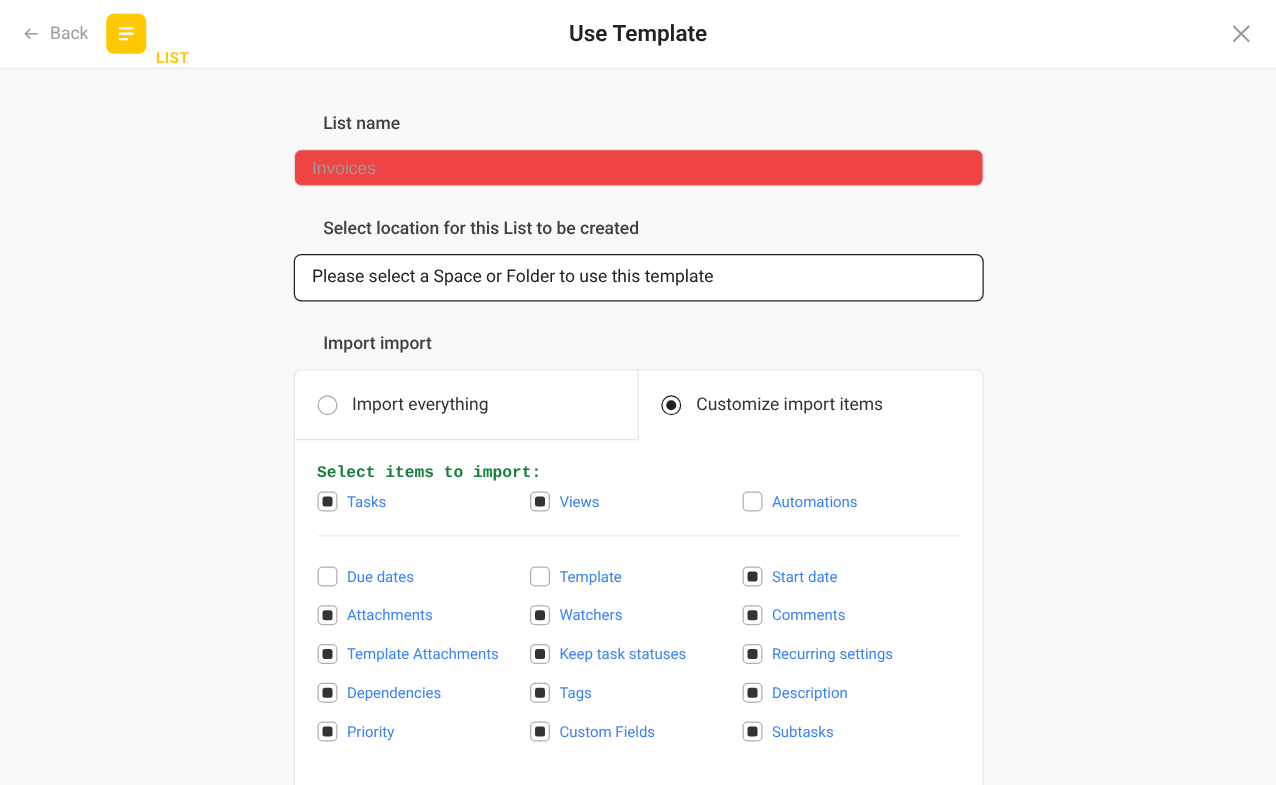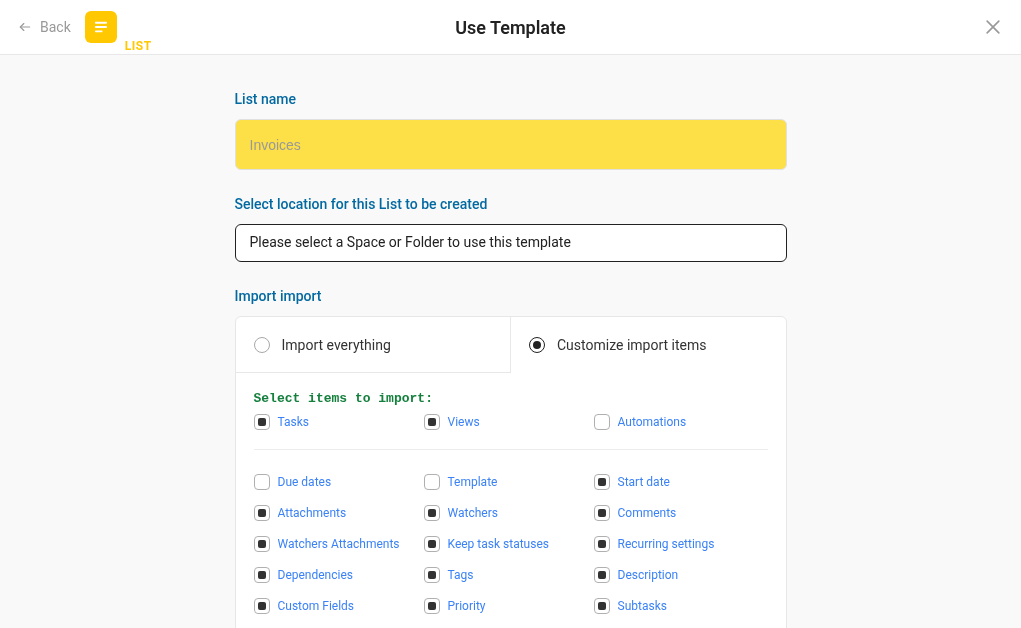--- a/index.html
+++ b/index.html
@@ -9,22 +9,22 @@
     .back-area { display: flex; align-items: center; gap: 8px; color: #9a9a9a; cursor: pointer; font-size: 14px; }
     .back-area .arrow { width: 14px; height: 14px; display: inline-flex; }
     .type-badge { width: 32px; height: 32px; background: #ffc800; border-radius: 6px; margin-left: 14px; display: flex; align-items: center; justify-content: center; color: #fff; }
     .type-label { color: #ffc800; font-weight: 700; font-size: 12px; letter-spacing: 0.5px; margin-left: 8px; margin-top: 38px; }
     .title { position: absolute; left: 50%; transform: translateX(-50%); font-size: 18px; font-weight: 600; color: #222; }
     .close-btn { position: absolute; right: 18px; top: 50%; transform: translateY(-50%); color: #9a9a9a; cursor: pointer; width: 20px; height: 20px; display: flex; }
 
     .content-wrap { position: absolute; top: 55px; left: 0; right: 0; bottom: 0; overflow-y: auto; background: #f9f9f9; }
     .content-inner { width: 552px; margin: 0 auto; padding: 36px 0 40px 0; }
 
-    .section-label { font-size: 14px; color: #0369a1; font-weight: 500; margin-bottom: 12px; }
-    .text-input { width: 100%; height: 51px; border: 1px solid #e0e0e0; border-radius: 6px; padding: 0 14px; font-size: 14px; color: #333; background: #fde047; }
+    .section-label { font-size: 14px; color: #404040; font-weight: 500; margin-bottom: 12px; margin-left: 24px; }
+    .text-input { width: 100%; height: 30px; border: 1px solid #e0e0e0; border-radius: 6px; padding: 0 14px; font-size: 14px; color: #333; background: #ef4444; }
     .text-input::placeholder { color: #999; }
 
     .selector { width: 100%; min-height: 38px; border: 1px solid #222; border-radius: 6px; padding: 9px 14px; font-size: 14px; color: #222; background: #fff; cursor: pointer; }
 
     .gap { height: 26px; }
 
     .import-card { border: 1px solid #e7e7e7; border-top-left-radius: 6px; border-top-right-radius: 6px; background: #fff; }
     .import-mode-row { display: flex; justify-content: space-between; }
     .import-mode-cell { flex: 1; height: 56px; display: flex; align-items: center; padding: 0 18px; gap: 12px; cursor: pointer; }
     .import-mode-cell.left { border-right: 1px solid #e7e7e7; border-bottom: 1px solid #e7e7e7; }
@@ -149,21 +149,21 @@
             <div class="item-cell">
               <span class="cb checked"></span>
               <span class="item-label">Watchers</span>
             </div>
             <div class="item-cell">
               <span class="cb checked"></span>
               <span class="item-label">Comments</span>
             </div>
             <div class="item-cell">
               <span class="cb checked"></span>
-              <span class="item-label">Watchers Attachments</span>
+              <span class="item-label">Template Attachments</span>
             </div>
             <div class="item-cell">
               <span class="cb checked"></span>
               <span class="item-label">Keep task statuses</span>
             </div>
             <div class="item-cell">
               <span class="cb checked"></span>
               <span class="item-label">Recurring settings</span>
             </div>
             <div class="item-cell">
@@ -173,25 +173,25 @@
             <div class="item-cell">
               <span class="cb checked"></span>
               <span class="item-label">Tags</span>
             </div>
             <div class="item-cell">
               <span class="cb checked"></span>
               <span class="item-label">Description</span>
             </div>
             <div class="item-cell">
               <span class="cb checked"></span>
+              <span class="item-label">Priority</span>
+            </div>
+            <div class="item-cell">
+              <span class="cb checked"></span>
               <span class="item-label">Custom Fields</span>
-            </div>
-            <div class="item-cell">
-              <span class="cb checked"></span>
-              <span class="item-label">Priority</span>
             </div>
             <div class="item-cell">
               <span class="cb checked"></span>
               <span class="item-label">Subtasks</span>
             </div>
             <div class="item-cell"></div>
           </div>
       </div>
     </div>
 

